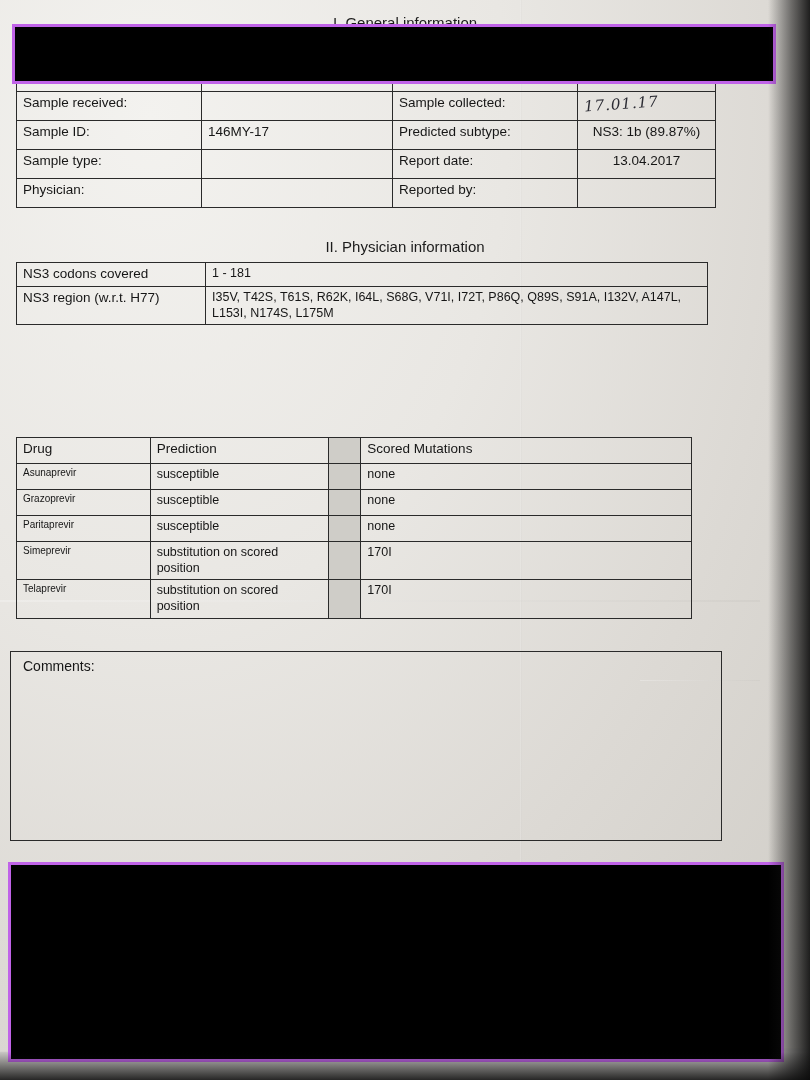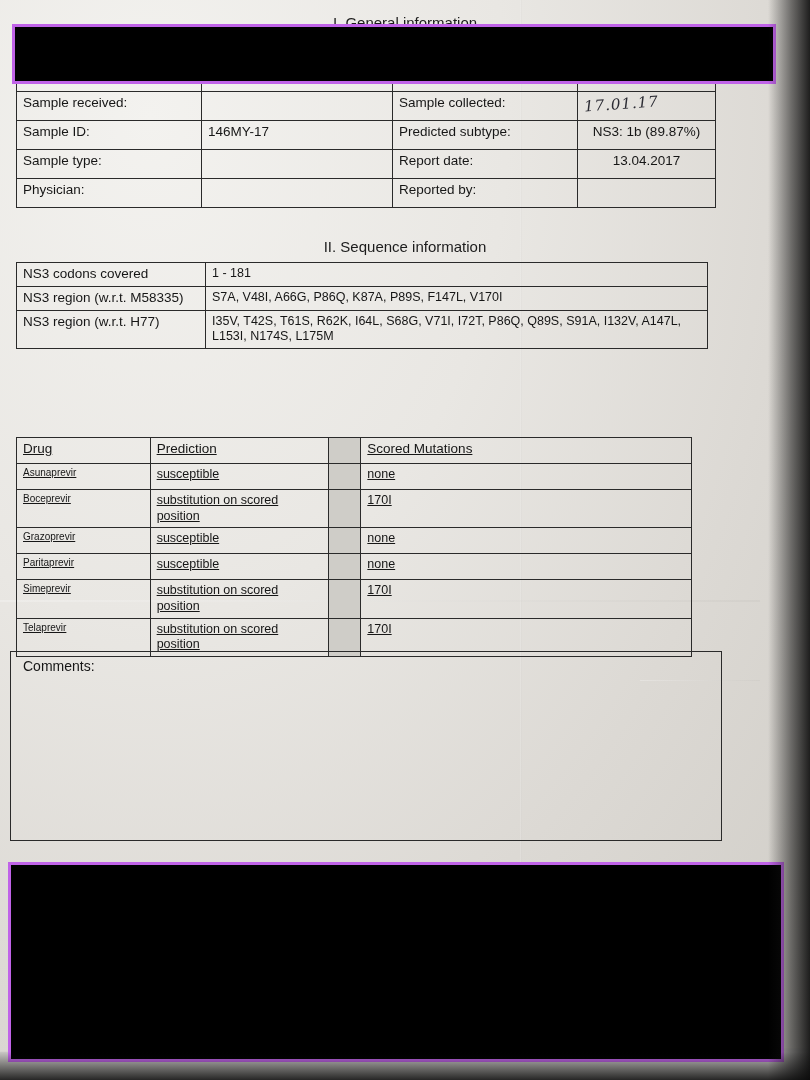--- a/index.html
+++ b/index.html
@@ -84,21 +84,21 @@
     letter-spacing: 1px;
     color: #2b2b33;
     transform: rotate(-4deg);
     display: inline-block;
   }
   
   #tbl-seq { left: 16px; top: 262px; width: 692px; font-size: 12.5px; }
   #tbl-seq td.k { width: 176px; font-size: 13.5px; }
   
   #tbl-res { left: 16px; top: 437px; width: 676px; font-size: 12.5px; }
-  #tbl-res td { height: 19px; text-decoration: underline; }
+  #tbl-res td { height: 19px; }
   #tbl-res td.drug { width: 128px; font-size: 10px; }
   #tbl-res td.pred { width: 176px; }
   #tbl-res td.gap { width: 22px; background: #cfcdc8; }
   #tbl-res td.mut { width: 346px; }
   #tbl-res tr.head td { font-size: 13.5px; }
   
   #comments-box {
     position: absolute;
     left: 10px; top: 651px;
     width: 712px; height: 190px;
@@ -162,33 +162,29 @@
       </tr>
       <tr>
         <td class="lbl">Physician:</td>
         <td class="val-wide"></td>
         <td class="lbl">Reported by:</td>
         <td></td>
       </tr>
     </tbody>
       </table>
 
-    <div class="section-title" style="top:238px;">II. Sequence information</div>
+    <div class="section-title" style="top:238px;">II. Physician information</div>
 
     <table class="doc" id="tbl-seq">
       <tbody>
           <tr>
         <td class="k">NS3 codons covered</td>
         <td>1 - 181</td>
       </tr>
       <tr>
-        <td class="k">NS3 region (w.r.t. M58335)</td>
-        <td>S7A, V48I, A66G, P86Q, K87A, P89S, F147L, V170I</td>
-      </tr>
-      <tr>
         <td class="k">NS3 region (w.r.t. H77)</td>
         <td style="padding-right:22px;">I35V, T42S, T61S, R62K, I64L, S68G, V71I, I72T, P86Q, Q89S, S91A, I132V, A147L, L153I, N174S, L175M</td>
       </tr>
     </tbody>
       </table>
 
 
     <table class="doc" id="tbl-res">
       <tbody>
           <tr class="head">
@@ -197,26 +193,20 @@
         <td class="gap"></td>
         <td class="mut">Scored Mutations</td>
       </tr>
       <tr>
         <td class="drug">Asunaprevir</td>
         <td class="pred">susceptible</td>
         <td class="gap"></td>
         <td class="mut">none</td>
       </tr>
       <tr>
-        <td class="drug">Boceprevir</td>
-        <td class="pred">substitution on scored position</td>
-        <td class="gap"></td>
-        <td class="mut">170I</td>
-      </tr>
-      <tr>
         <td class="drug">Grazoprevir</td>
         <td class="pred">susceptible</td>
         <td class="gap"></td>
         <td class="mut">none</td>
       </tr>
       <tr>
         <td class="drug">Paritaprevir</td>
         <td class="pred">susceptible</td>
         <td class="gap"></td>
         <td class="mut">none</td>

